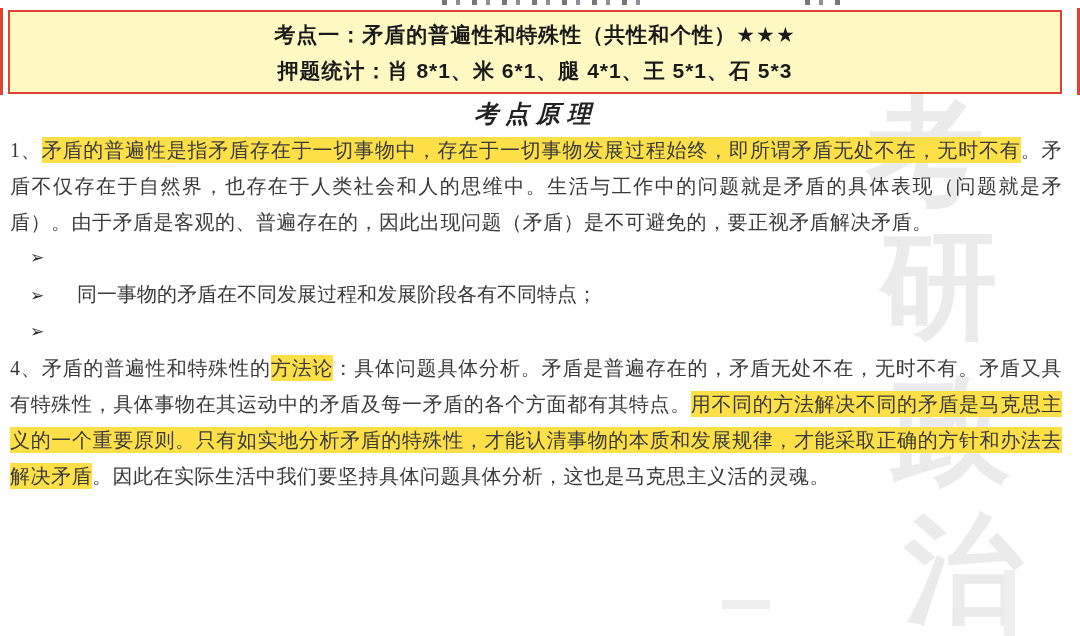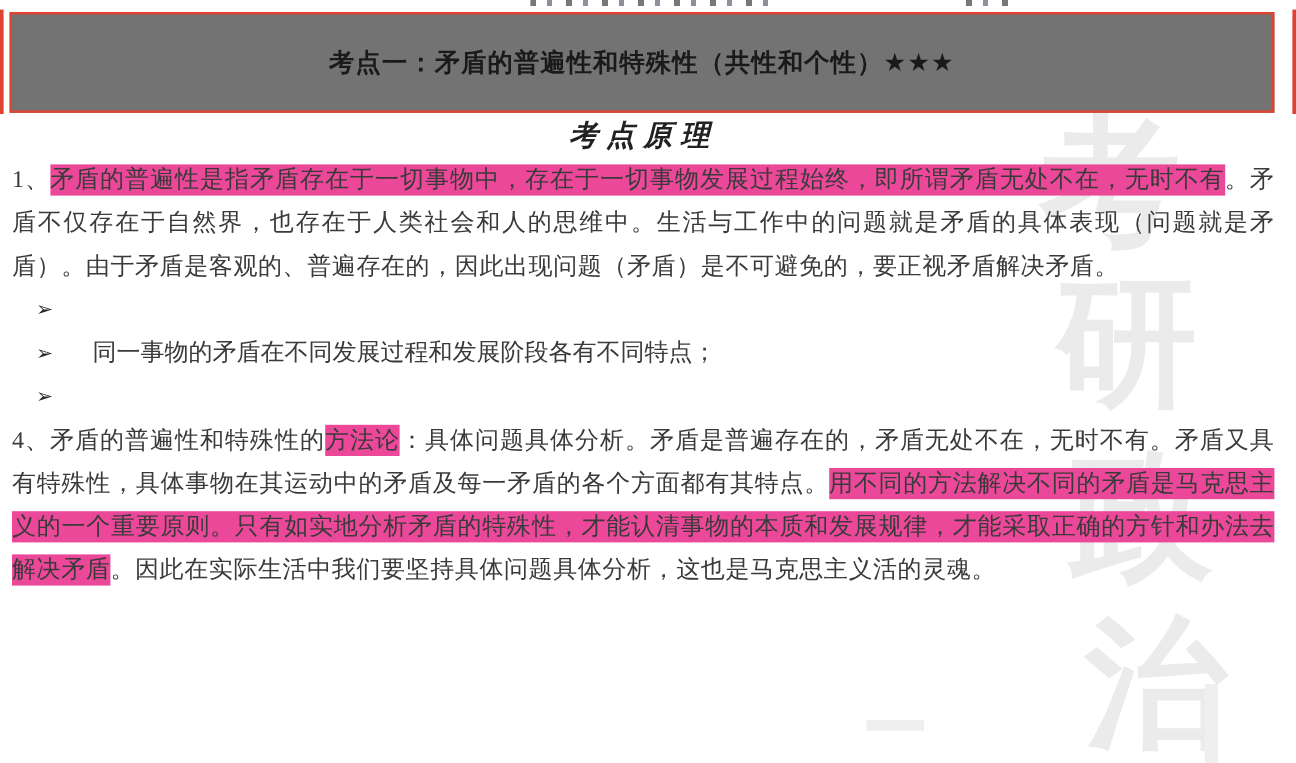--- a/index.html
+++ b/index.html
@@ -22,21 +22,21 @@
   .clip-b{left:805px;width:40px;}
 
   
   .edge-line{position:absolute;top:8px;height:87px;width:3px;background:#e04331;}
   .edge-left{left:0;}
   .edge-right{right:0;}
 
   
   .topic-box{
     position:absolute;left:8px;top:10px;width:1050px;height:80px;
-    background:#737373;border:2px solid #e04331;
+    background:#fef9c3;border:2px solid #e04331;
     display:flex;flex-direction:column;justify-content:center;align-items:center;
     gap:11px;z-index:2;
   }
   .topic-box .line{
     font-family:"Liberation Sans","DejaVu Sans",sans-serif;
     font-weight:700;font-size:21px;line-height:25px;color:#1a1a1a;
     letter-spacing:1px;white-space:nowrap;
   }
 
   
@@ -59,21 +59,21 @@
   }
   .section-heading{
     text-align:center;font-size:24px;font-weight:700;font-style:italic;
     letter-spacing:7px;line-height:36px;color:#222;
   }
   .para{
     margin:0;font-size:20px;line-height:36px;
     text-align:justify;text-justify:inter-character;
     letter-spacing:.5px;
   }
-  .hl{background:#ec4899;padding:2px 0;}
+  .hl{background:#fde047;padding:2px 0;}
   .bullet-row{
     font-size:20px;line-height:36px;display:flex;align-items:baseline;
   }
   .bullet-marker{
     width:47px;padding-left:20px;flex:none;font-size:17px;color:#2a2a2a;
   }
 </style>
 </head>
 <body>
 
@@ -89,20 +89,21 @@
 <div>
   <div class="clip-marks clip-a"></div>
   <div class="clip-marks clip-b"></div>
 </div>
 
 <div class="edge-line edge-left"></div>
 <div class="edge-line edge-right"></div>
 
 <div class="topic-box">
   <div class="line">考点一：矛盾的普遍性和特殊性（共性和个性）★★★</div>
+  <div class="line">押题统计：肖 8*1、米 6*1、腿 4*1、王 5*1、石 5*3</div>
 </div>
 
 <div class="content">
 
   <div class="section-heading">考点原理</div>
 
   <p class="para"><span>1、</span><span class="hl">矛盾的普遍性是指矛盾存在于一切事物中，存在于一切事物发展过程始终，即所谓矛盾无处不在，无时不有</span><span>。矛盾不仅存在于自然界，也存在于人类社会和人的思维中。生活与工作中的问题就是矛盾的具体表现（问题就是矛盾）。由于矛盾是客观的、普遍存在的，因此出现问题（矛盾）是不可避免的，要正视矛盾解决矛盾。</span></p>
 
 
   <div>

